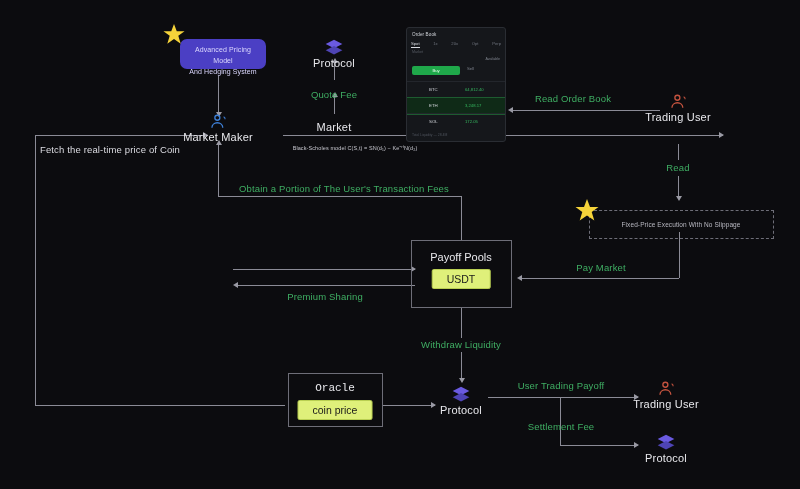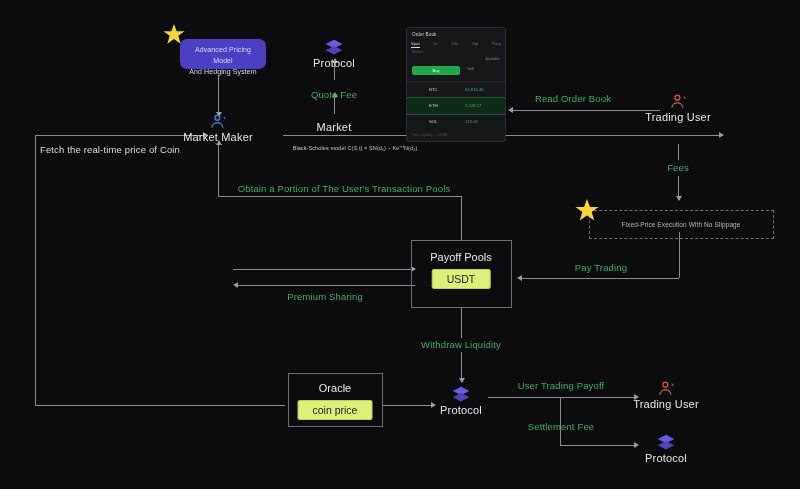--- a/index.html
+++ b/index.html
@@ -203,21 +203,21 @@
 
   <svg class="star" style="left:163px; top:23px;" width="22" height="22" viewBox="0 0 24 24">
     <polygon points="12,1 15,9 23.5,9 16.7,14 19.3,22.5 12,17.4 4.7,22.5 7.3,14 0.5,9 9,9" fill="#f5d33a"></polygon>
   </svg>
 
   <div class="box-outline" style="left:411px; top:240px; width:101px; height:68px;"></div>
   <div class="box-title" style="left:461px; top:251px;">Payoff Pools</div>
   <div class="chip" style="left:461px; top:269px;">USDT</div>
 
   <div class="box-outline" style="left:288px; top:373px; width:95px; height:54px;"></div>
-  <div class="box-title" style="left:335px; top:382px;">Oracle</div>
+  <div class="box-title" style="left:335px; top:382px;font-family:Liberation Mono, monospace;">Oracle</div>
   <div class="chip" style="left:335px; top:400px;">coin price</div>
 
   <div class="box-dashed" style="left:589px; top:210px; width:185px; height:29px;"></div>
   <div class="dashed-note" style="left:681px; top:221px;">Fixed-Price Execution With No Slippage</div>
   <svg class="star" style="left:575px; top:198px;" width="24" height="24" viewBox="0 0 24 24">
     <polygon points="12,1 15,9 23.5,9 16.7,14 19.3,22.5 12,17.4 4.7,22.5 7.3,14 0.5,9 9,9" fill="#f5d33a"></polygon>
   </svg>
 
   <div class="formula" style="left:355px; top:144px;">Black-Scholes model  C(S,t) = SN(d₁) − Ke⁻ʳᵗN(d₂)</div>
 
@@ -276,28 +276,28 @@
     </svg>
     <span class="lbl">Protocol</span>
   </div>
 
   <div class="edge-label white" style="left:110px; top:118px;margin-top:26px;">Fetch the real-time price of Coin</div>
 
   <div class="edge-label green" style="left:334px; top:89px;">Quote Fee</div>
 
   <div class="edge-label green" style="left:573px; top:93px;">Read Order Book</div>
 
-  <div class="edge-label green" style="left:678px; top:162px;">Fees</div>
-
-  <div class="edge-label green" style="left:344px; top:183px;">Obtain a Portion of The User's Transaction Pools</div>
+  <div class="edge-label green" style="left:678px; top:162px;">Read</div>
+
+  <div class="edge-label green" style="left:344px; top:183px;">Obtain a Portion of The User's Transaction Fees</div>
 
 
   <div class="edge-label green" style="left:325px; top:291px;">Premium Sharing</div>
 
-  <div class="edge-label green" style="left:601px; top:262px;">Pay Trading</div>
+  <div class="edge-label green" style="left:601px; top:262px;">Pay Market</div>
 
   <div class="edge-label green" style="left:461px; top:339px;">Withdraw Liquidity</div>
 
   <div class="edge-label green" style="left:561px; top:380px;">User Trading Payoff</div>
 
   <div class="edge-label green" style="left:561px; top:421px;">Settlement Fee</div>
 
   <div id="orderbook">
     <div id="ob-title">Order Book</div>
 

